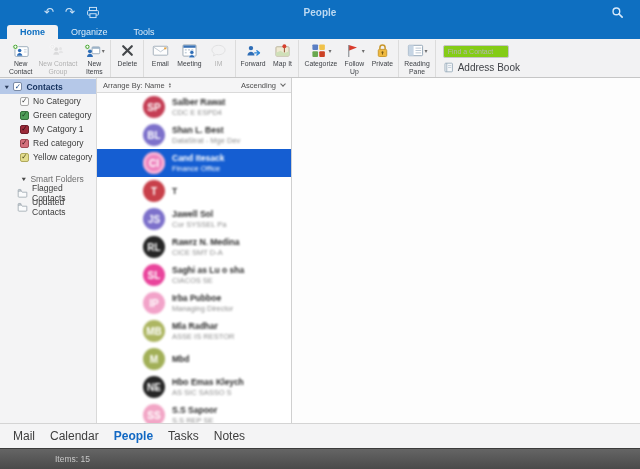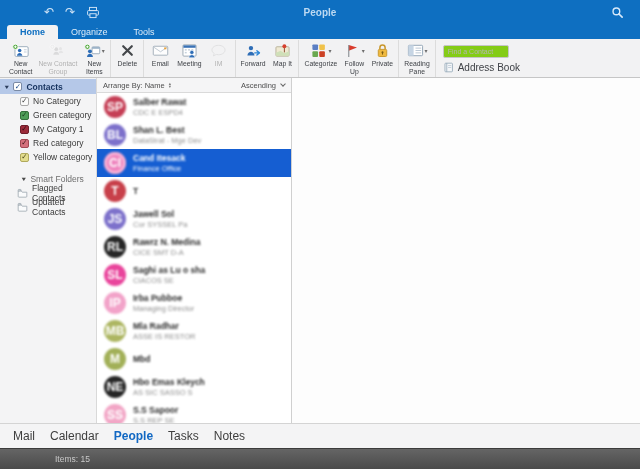--- a/index.html
+++ b/index.html
@@ -51,21 +51,21 @@
 
   .listpane { width:195px; flex:none; background:#fff; border-right:1px solid #d0d0d0; display:flex; flex-direction:column; }
   .arrangebar { height:15px; flex:none; background:#f5f5f6; border-bottom:1px solid #dadada; display:flex; align-items:center; justify-content:space-between; padding:0 6px; font-size:7.5px; color:#4f4f4f; }
   .arr-left, .arr-right { display:flex; align-items:center; cursor:default; }
   .sorticon { display:flex; flex-direction:column; margin-left:4px; color:#777; }
   .sorticon span { font-size:4.5px; line-height:3.5px; }
   .chev { display:inline-block; width:4px; height:4px; border-right:1px solid #666; border-bottom:1px solid #666; transform:rotate(45deg); margin-left:5px; margin-bottom:2px; }
   .rows { flex:1; overflow:hidden; }
   .crow { height:28px; display:flex; align-items:center; gap:7px; padding-left:7px; cursor:default; }
   .crow.selected { background:#155ed2; }
-  .avatar { width:22px; height:22px; border-radius:50%; flex:none; display:flex; align-items:center; justify-content:center; color:#fff; font-size:12px; font-weight:bold; }
+  .avatar { width:22px; height:22px; border-radius:50%; flex:none; display:flex; align-items:center; justify-content:center; color:#fff; font-size:10px; font-weight:bold;margin-left:39px; }
   .ctext { display:flex; flex-direction:column; justify-content:center; min-width:0; }
   .cname { font-size:8.5px; font-weight:bold; color:#2d2d2d; white-space:nowrap; }
   .csub { font-size:7.5px; color:#8f8f8f; margin-top:1px; white-space:nowrap; }
   .crow.selected .cname, .crow.selected .csub { color:#fff; }
   .bl1 { filter:blur(1.2px); }
   .bl2 { filter:blur(1.1px); }
   .bl3 { filter:blur(0.8px); }
 
   .readingpane { flex:1; background:#fdfdfd; }
 

